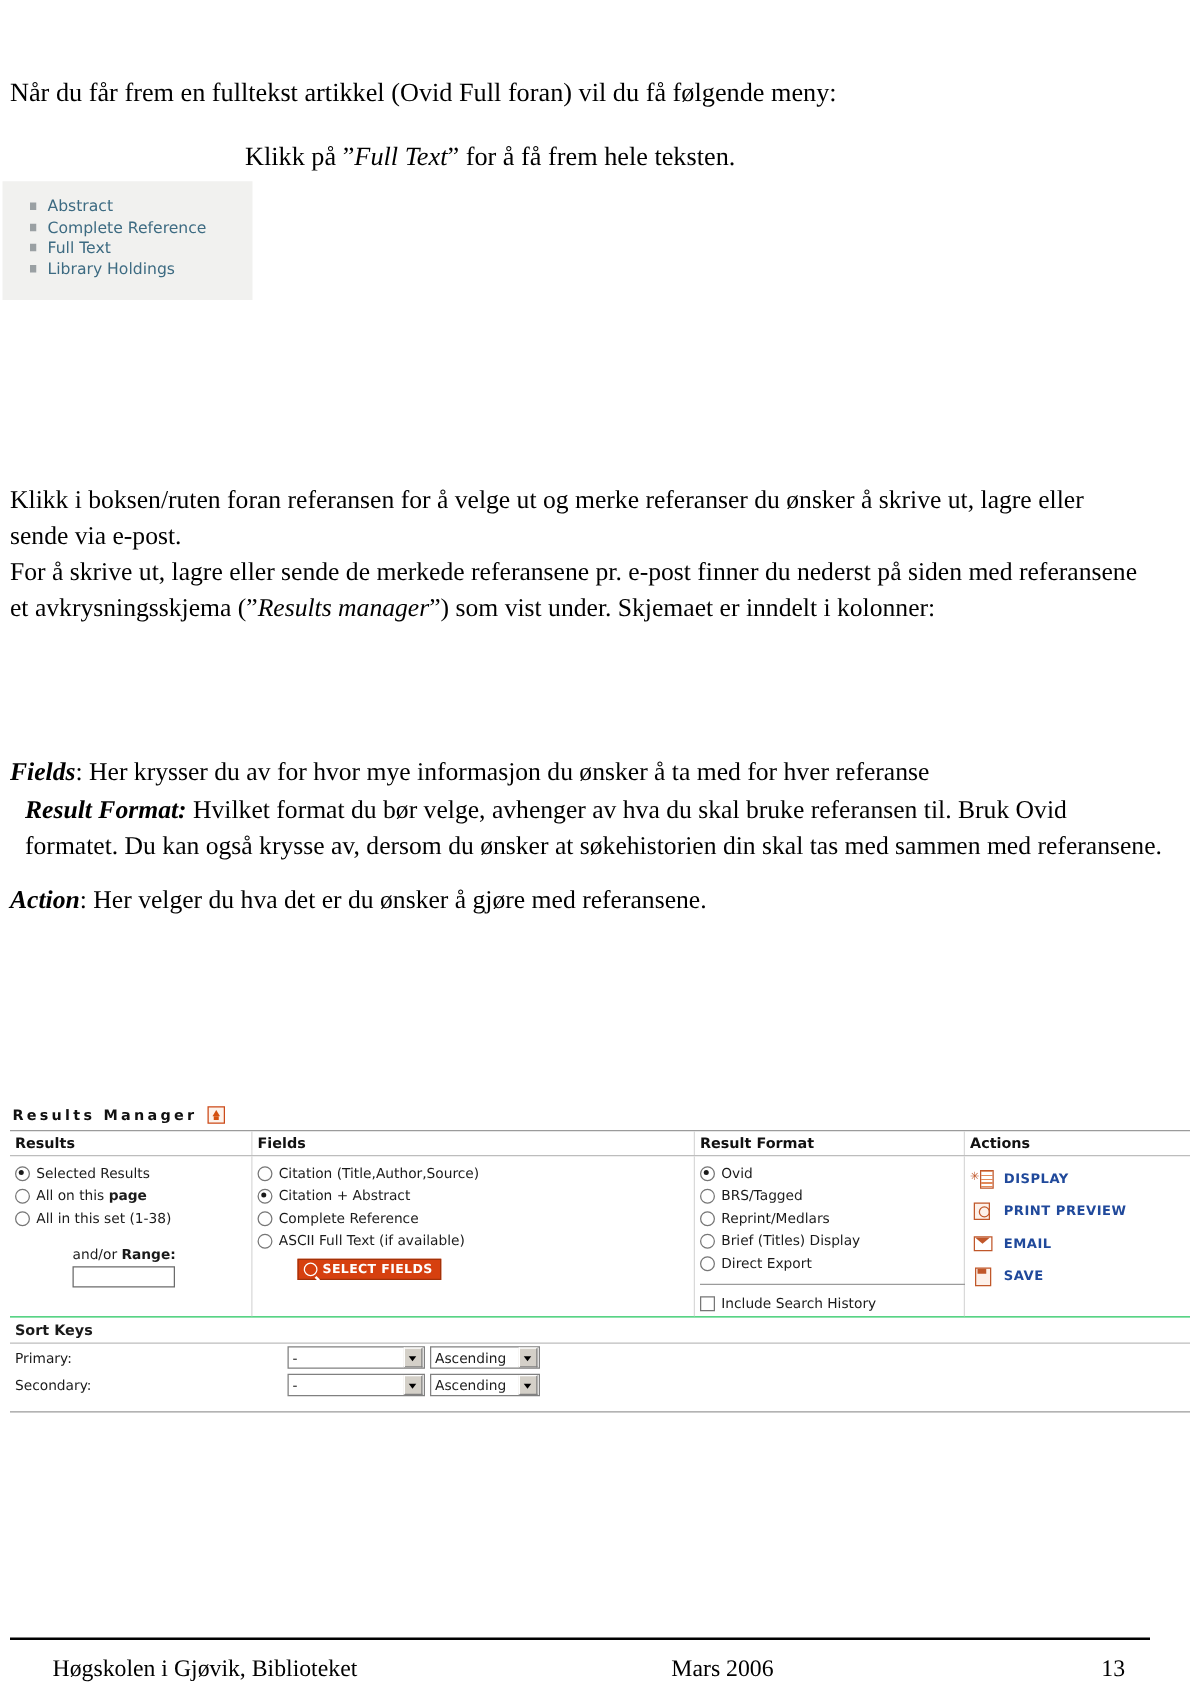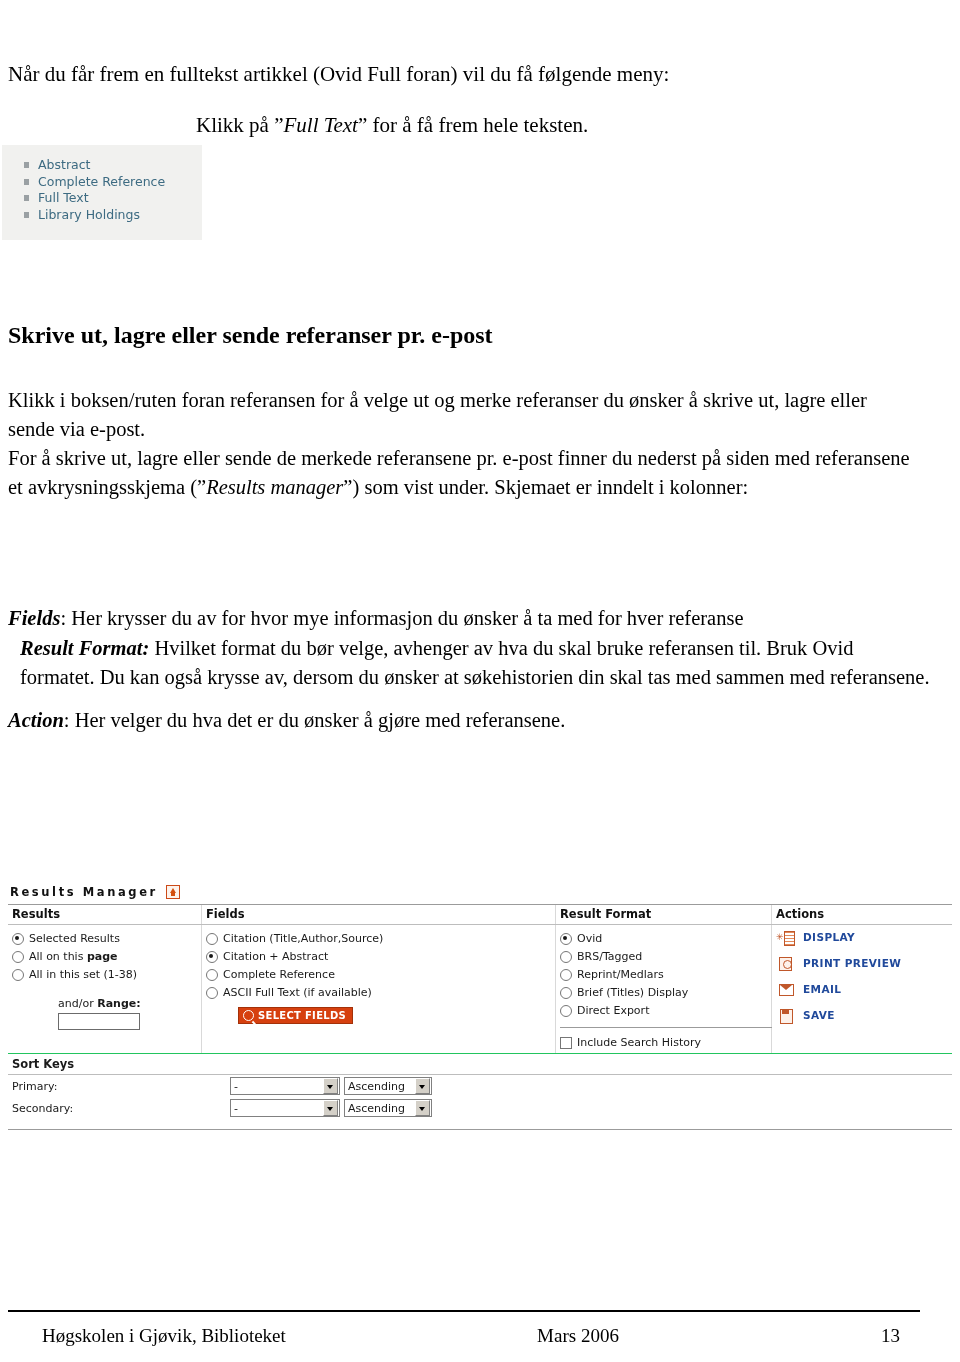--- a/index.html
+++ b/index.html
@@ -286,21 +286,21 @@
   }
 
   .format-divider {
     border-top: 1px solid #9b9b9b;
     margin: 8px 8px 7px 0;
     width: 212px;
   }
 
   .action-row {
     display: flex;
-    align-items: flex-start;
+    align-items: center;
     height: 24px;
     margin-bottom: 2px;
     padding-left: 2px;
   }
   .action-icon {
     width: 16px;
     height: 14px;
     margin-right: 9px;
     position: relative;
     flex: 0 0 auto;
@@ -476,21 +476,20 @@
         <span class="menu-bullet"></span>
         <span class="menu-link">Library Holdings</span>
       </li>
     </ul>
   </div>
 
   <div class="callout">
     <span>Klikk på ”</span><i>Full Text</i><span>” for å få frem hele teksten.</span>
   </div>
 
-  <div class="section-title">Skrive ut, lagre eller sende referanser pr. e-post</div>
 
   <div class="para" id="para-1">
     <span>Klikk i boksen/ruten foran referansen for å velge ut og merke referanser du ønsker å skrive ut, lagre eller sende via e-post.</span><br>
     <span>For å skrive ut, lagre eller sende de merkede referansene pr. e-post finner du nederst på siden med referansene et avkrysningsskjema (”</span><i>Results manager</i><span>”) som vist under. Skjemaet er inndelt i kolonner:</span>
   </div>
 
 
   <div class="para" id="para-3">
     <span class="lead">Fields</span><span>: Her krysser du av for hvor mye informasjon du ønsker å ta med for hver referanse</span>
   </div>

